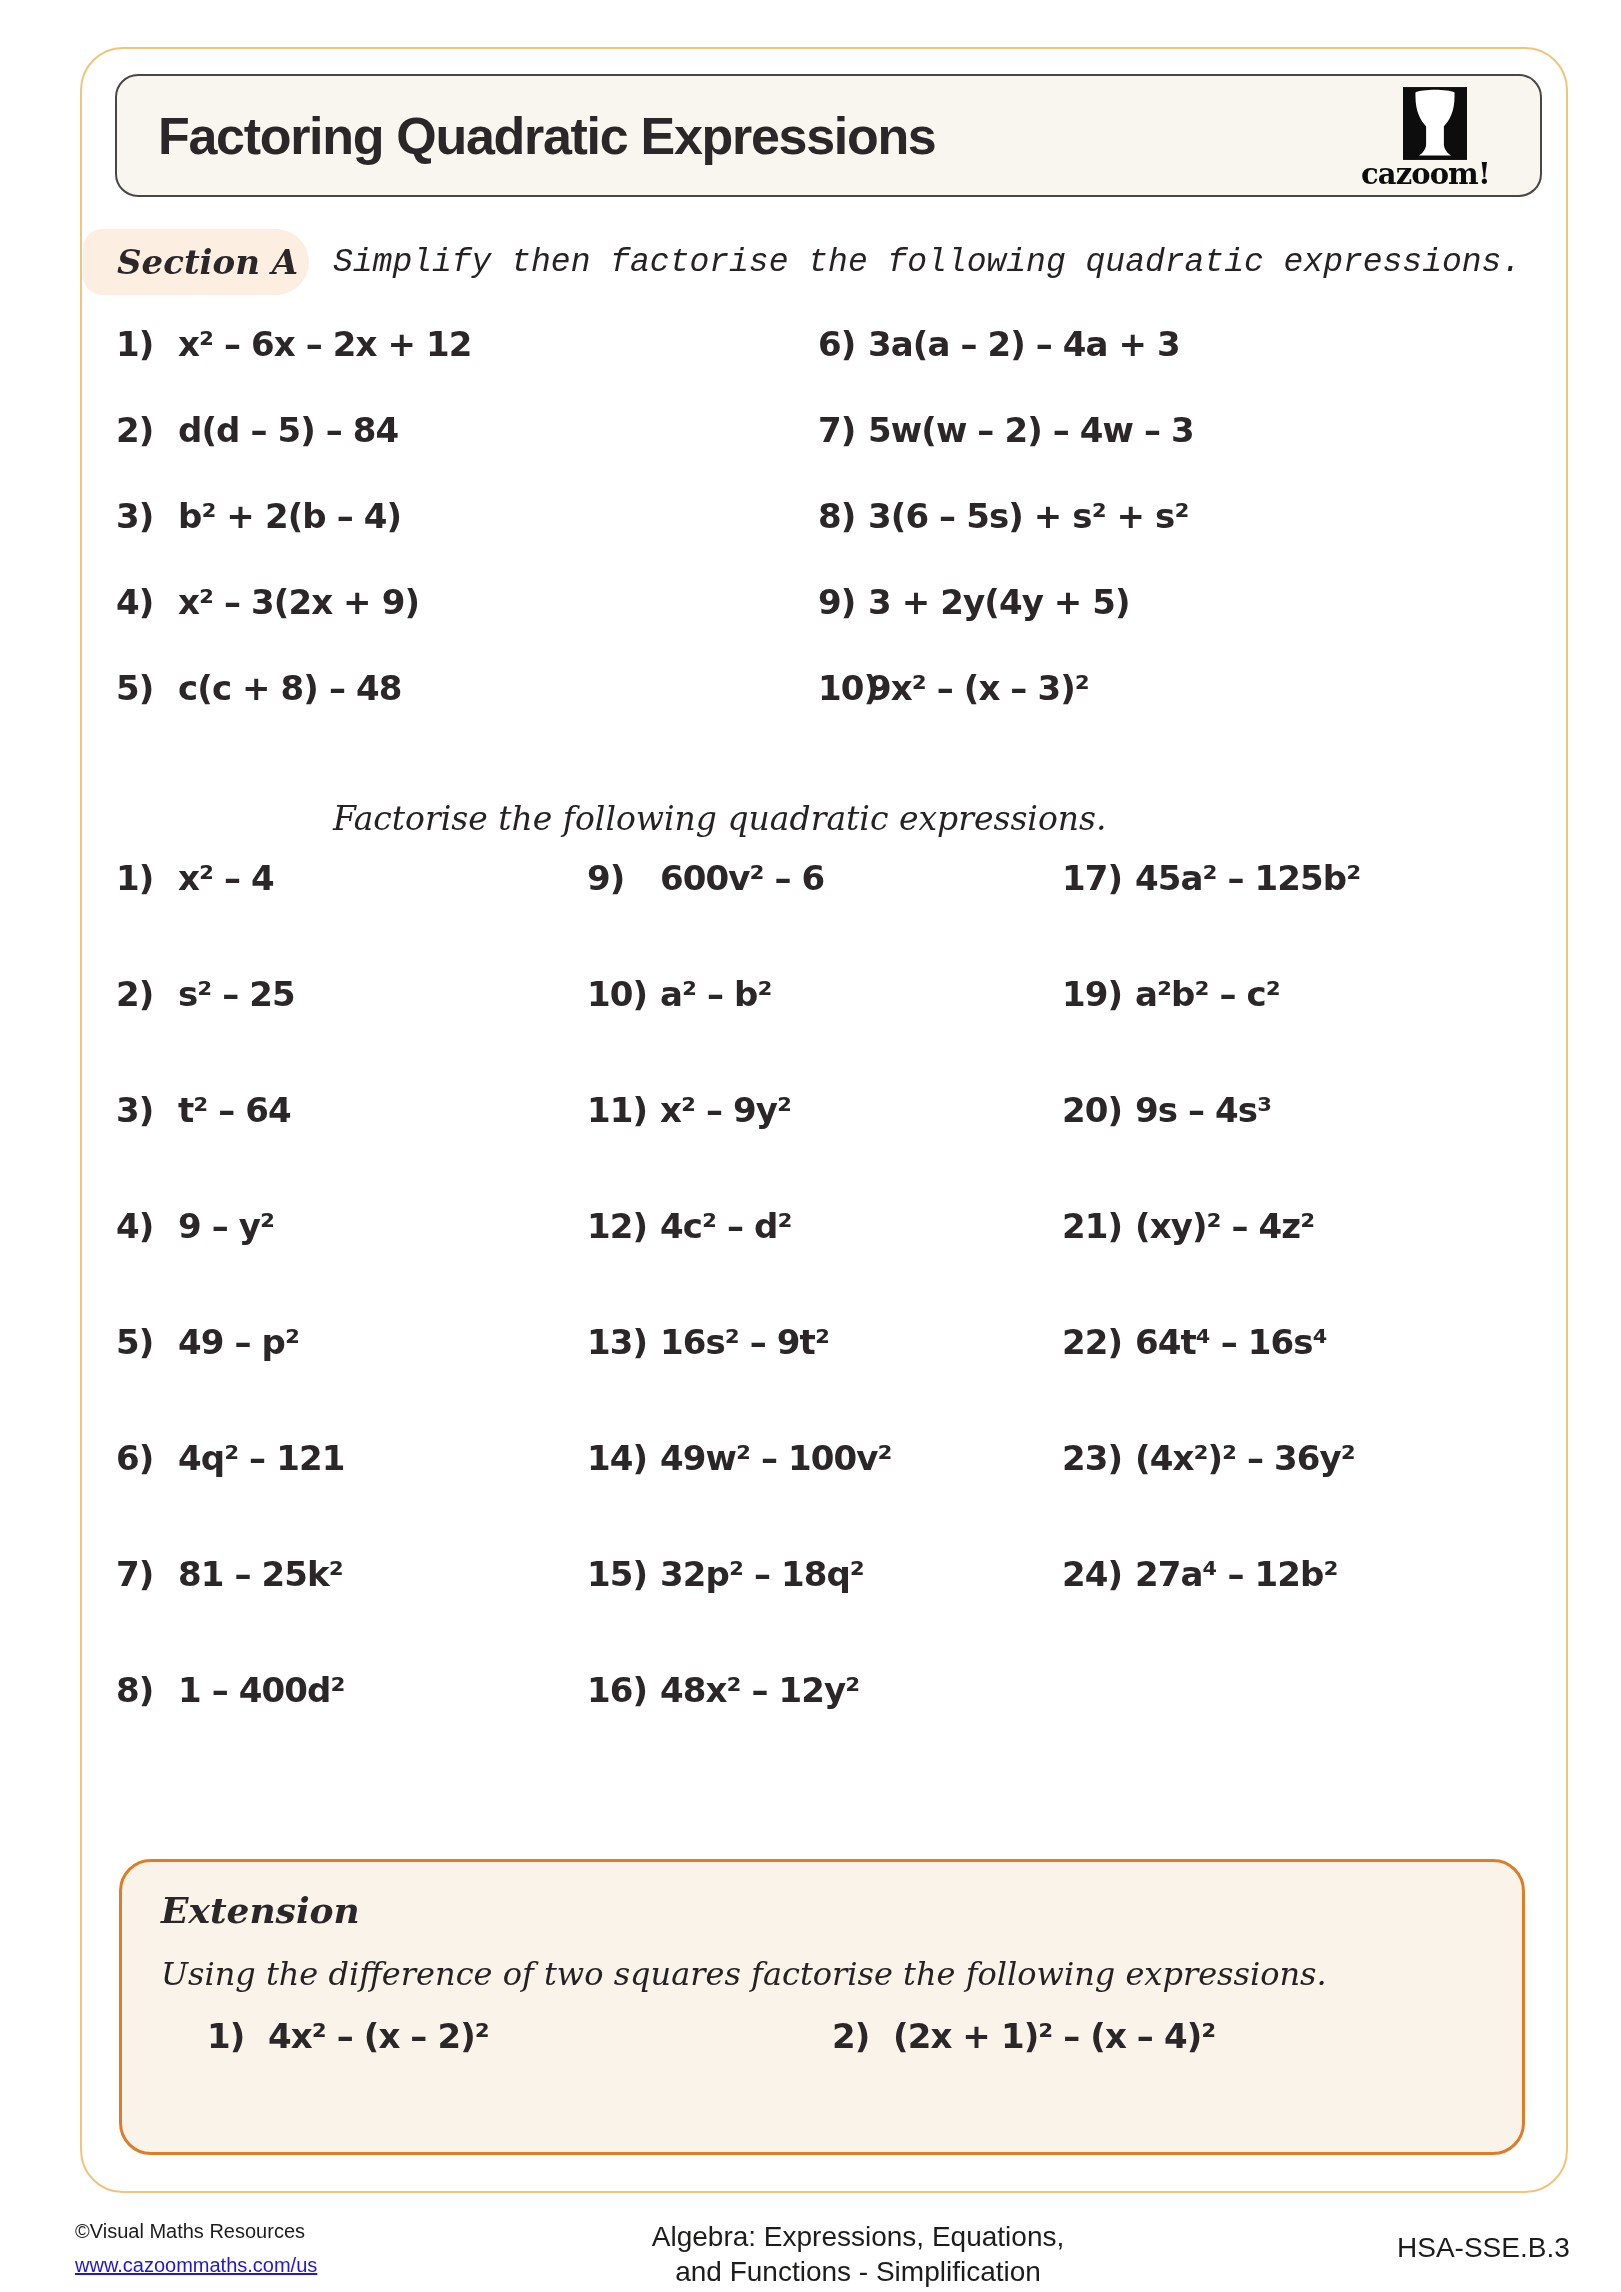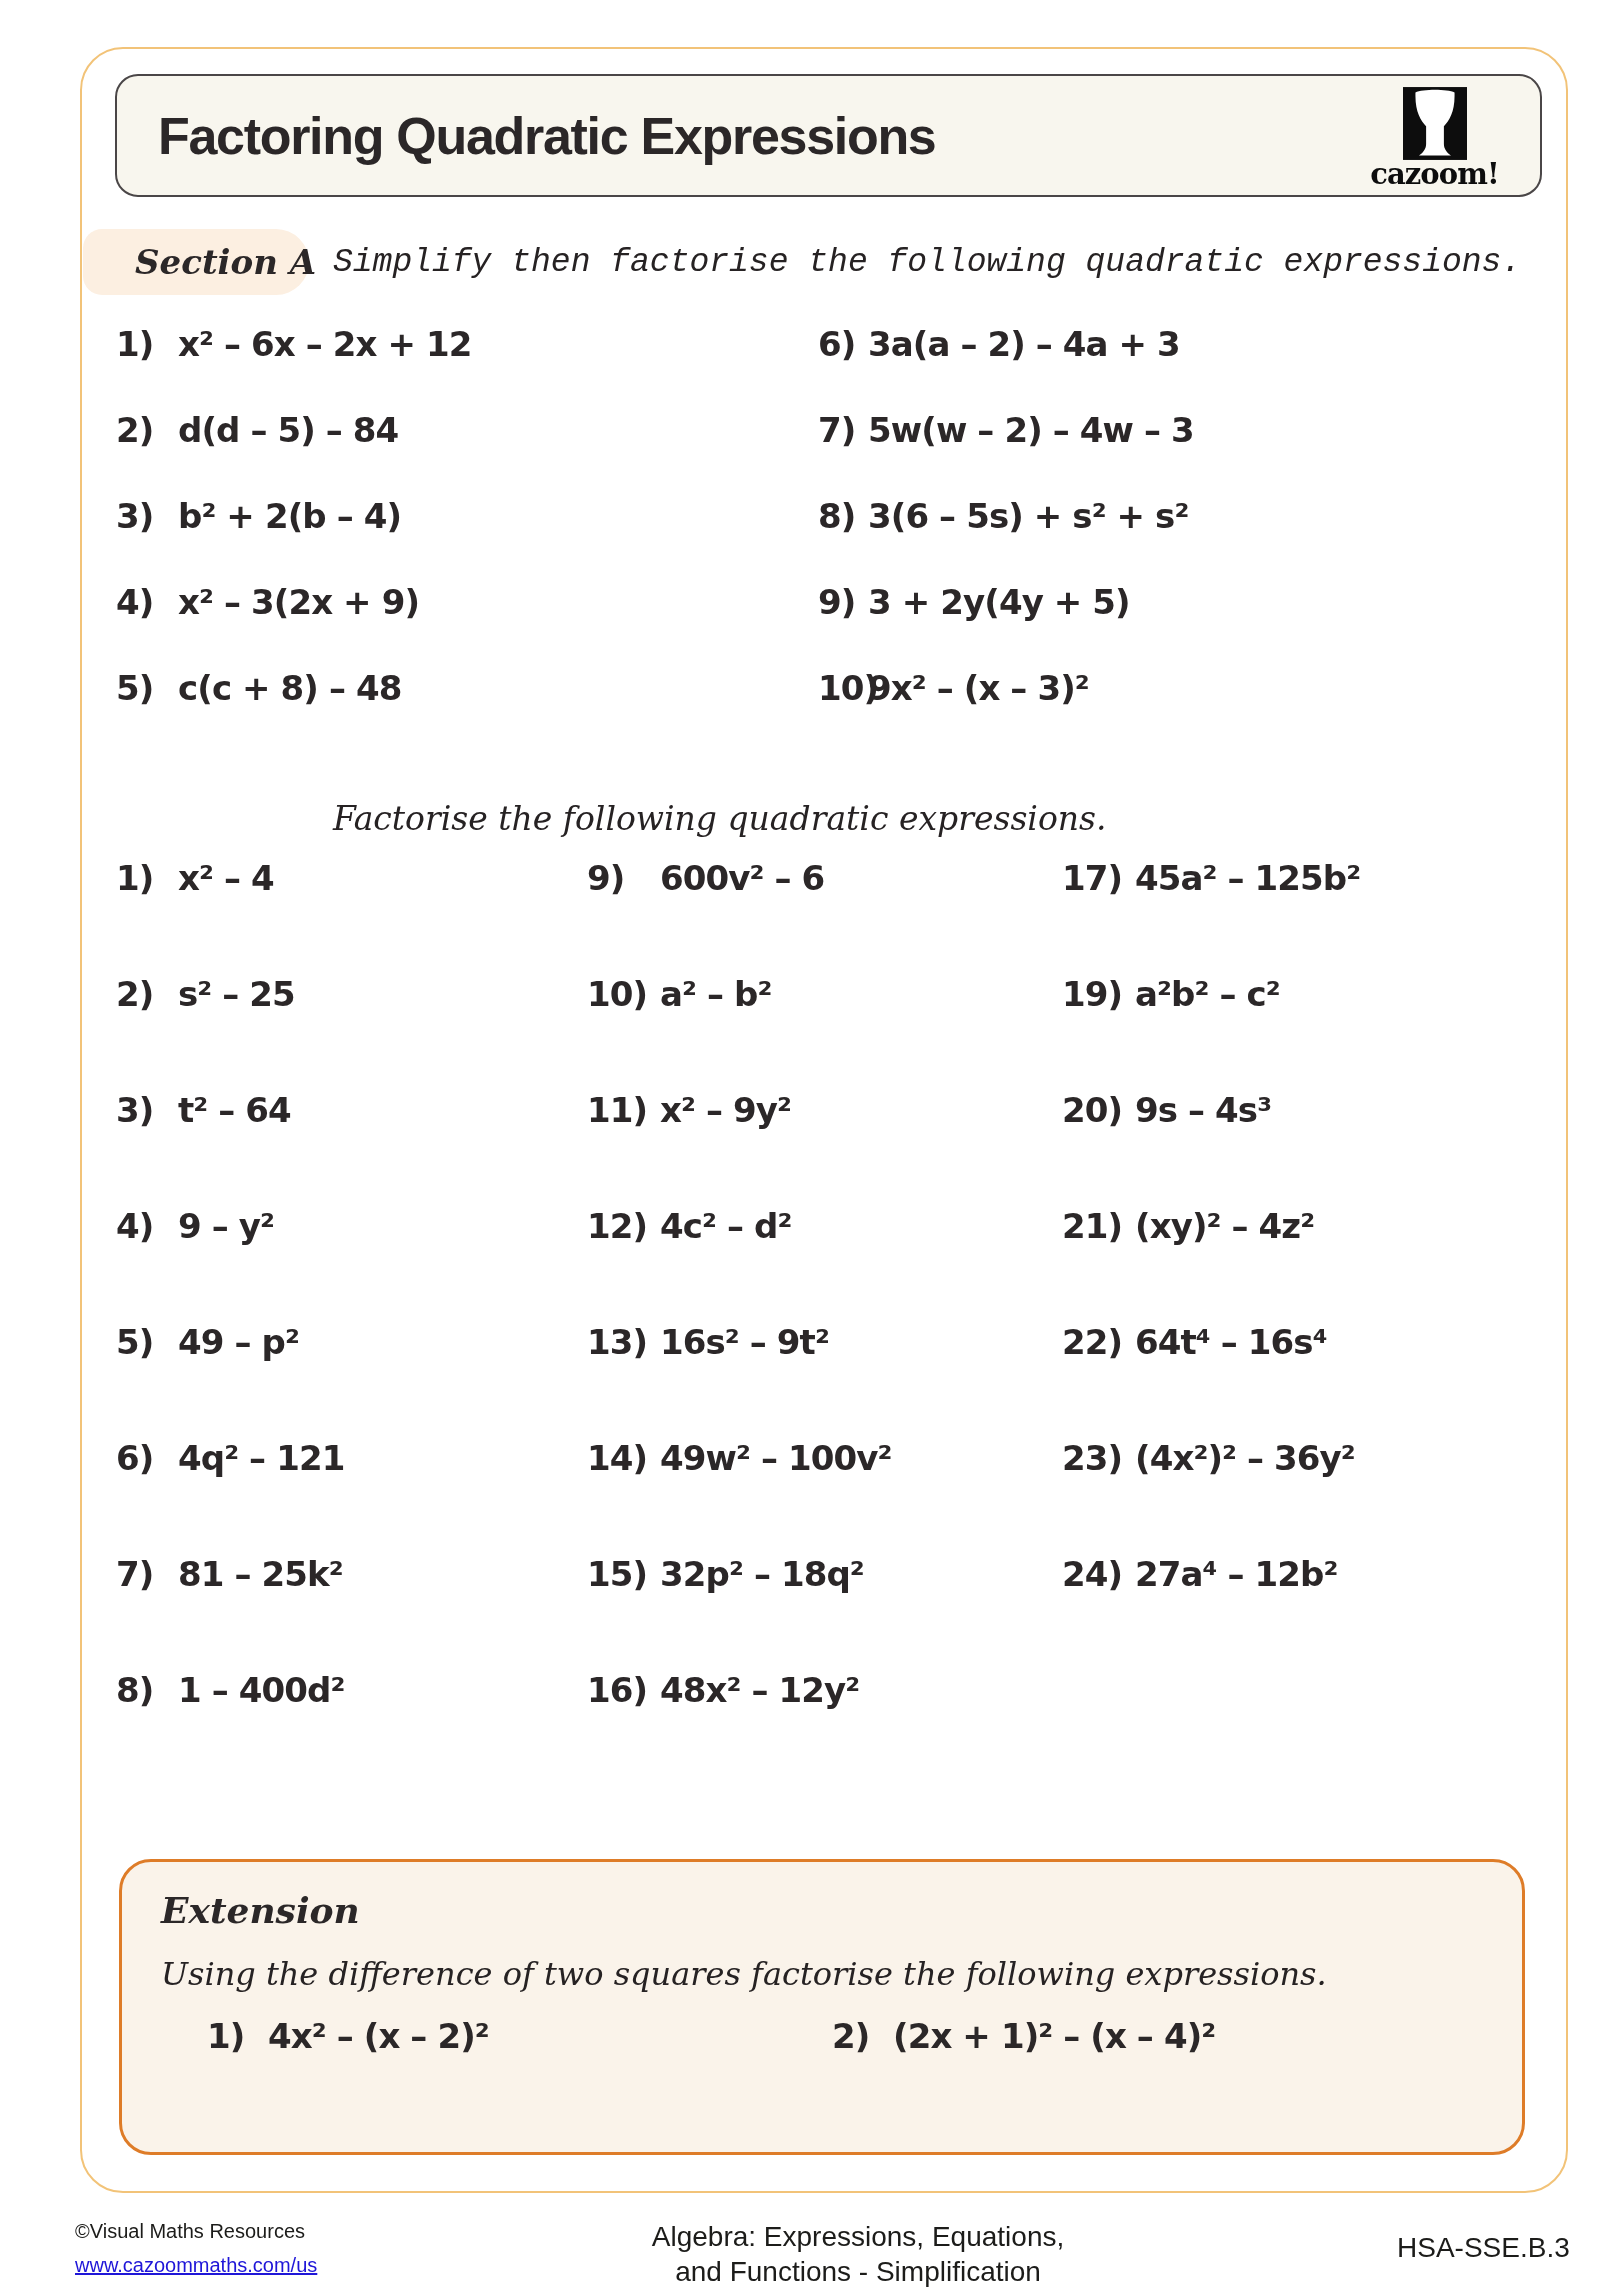--- a/index.html
+++ b/index.html
@@ -13,36 +13,36 @@
   }
   
   .title-box {
     position:absolute; left:99px; top:74px; width:1427px; height:123px;
     background:#f8f6ee; border:2.7px solid #4a4647; border-radius:23px; box-sizing:border-box;
   }
   .title-text {
     position:absolute; left:41px; top:50%; transform:translateY(-50%);
     font-size:52px; font-weight:bold; letter-spacing:-1.3px; white-space:nowrap;
   }
-  .logo { position:absolute; right:32px; top:10.7px; width:147px; text-align:center; }
+  .logo { position:absolute; right:32px; top:10.7px; width:147px; }
   .logo-square { display:block; margin:0 auto; }
   .logo-text {
     font-family:"DejaVu Serif", serif; font-weight:bold; font-size:29px;
     letter-spacing:-0.9px; color:#0d0d0d; margin-top:0px; line-height:1;
   }
   
   .section-pill {
     position:absolute; left:67px; width:226px; height:66px;
     background:#fcefe1; border-radius:19.7px 34px 34px 19.7px;
   }
   .pill-a { top:229px; }
   .pill-b { top:785px; }
   .section-label {
     font-family:"DejaVu Serif", serif; font-style:italic; font-weight:bold;
-    font-size:34px; line-height:66px; padding-left:52px; white-space:nowrap;
+    font-size:34px; line-height:66px; padding-left:34px; white-space:nowrap;
   }
   .instruction {
     position:absolute; left:317px; font-family:"DejaVu Serif", serif;
     font-style:italic; font-size:33px; white-space:nowrap; color:#262223;
   }
   .instr-a { top:244px;font-family:Liberation Mono, monospace; }
   .instr-b { top:799px; }
   
   .prob { display:flex; align-items:flex-start; font-family:"DejaVu Sans","Liberation Sans",sans-serif;
           font-size:34px; font-weight:bold; letter-spacing:-0.9px; white-space:nowrap; }

